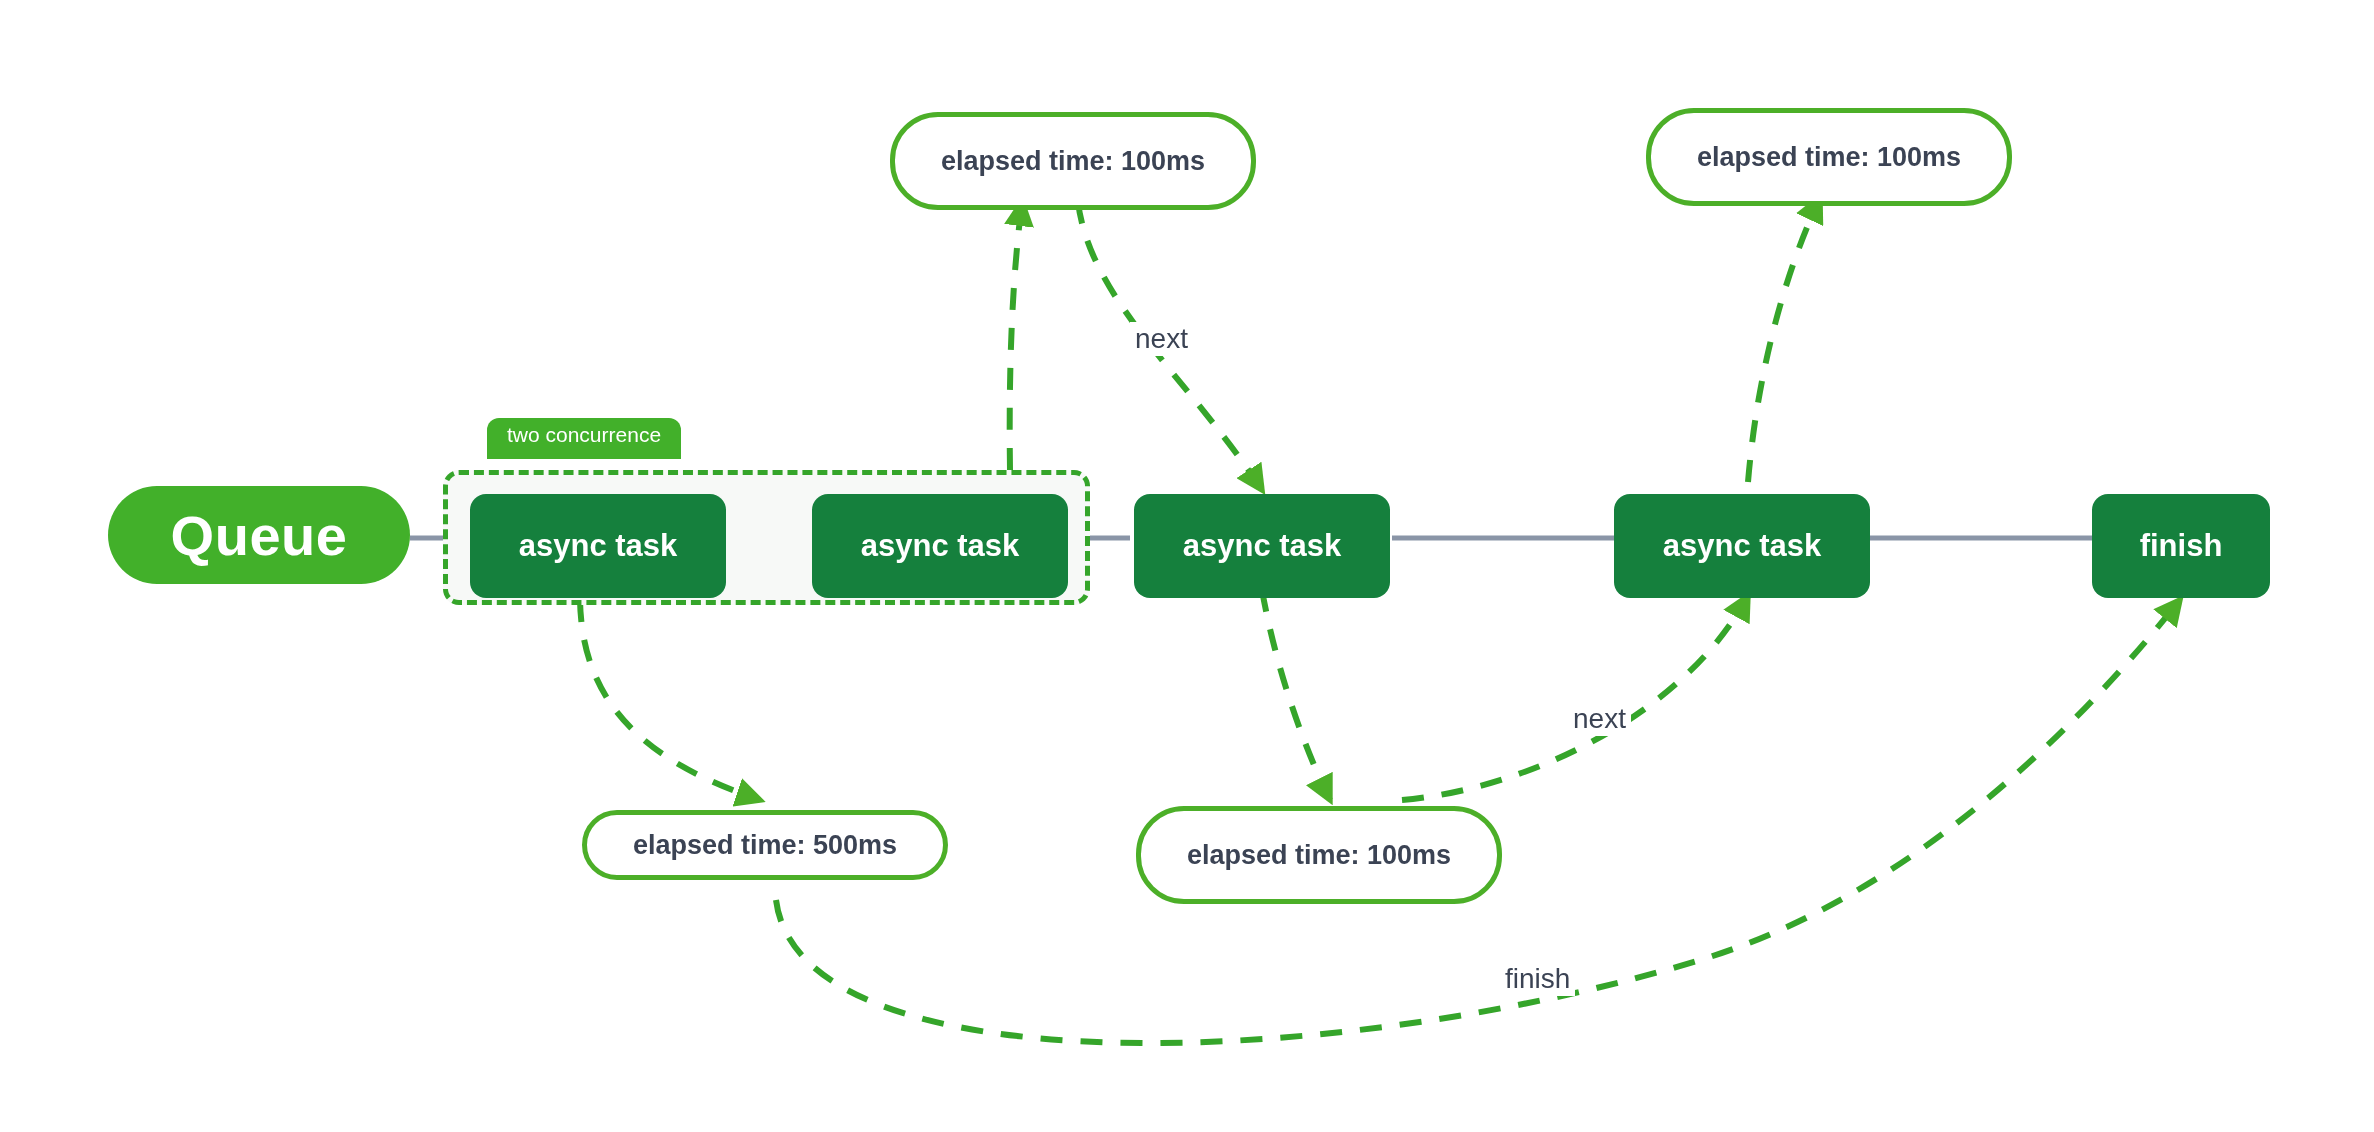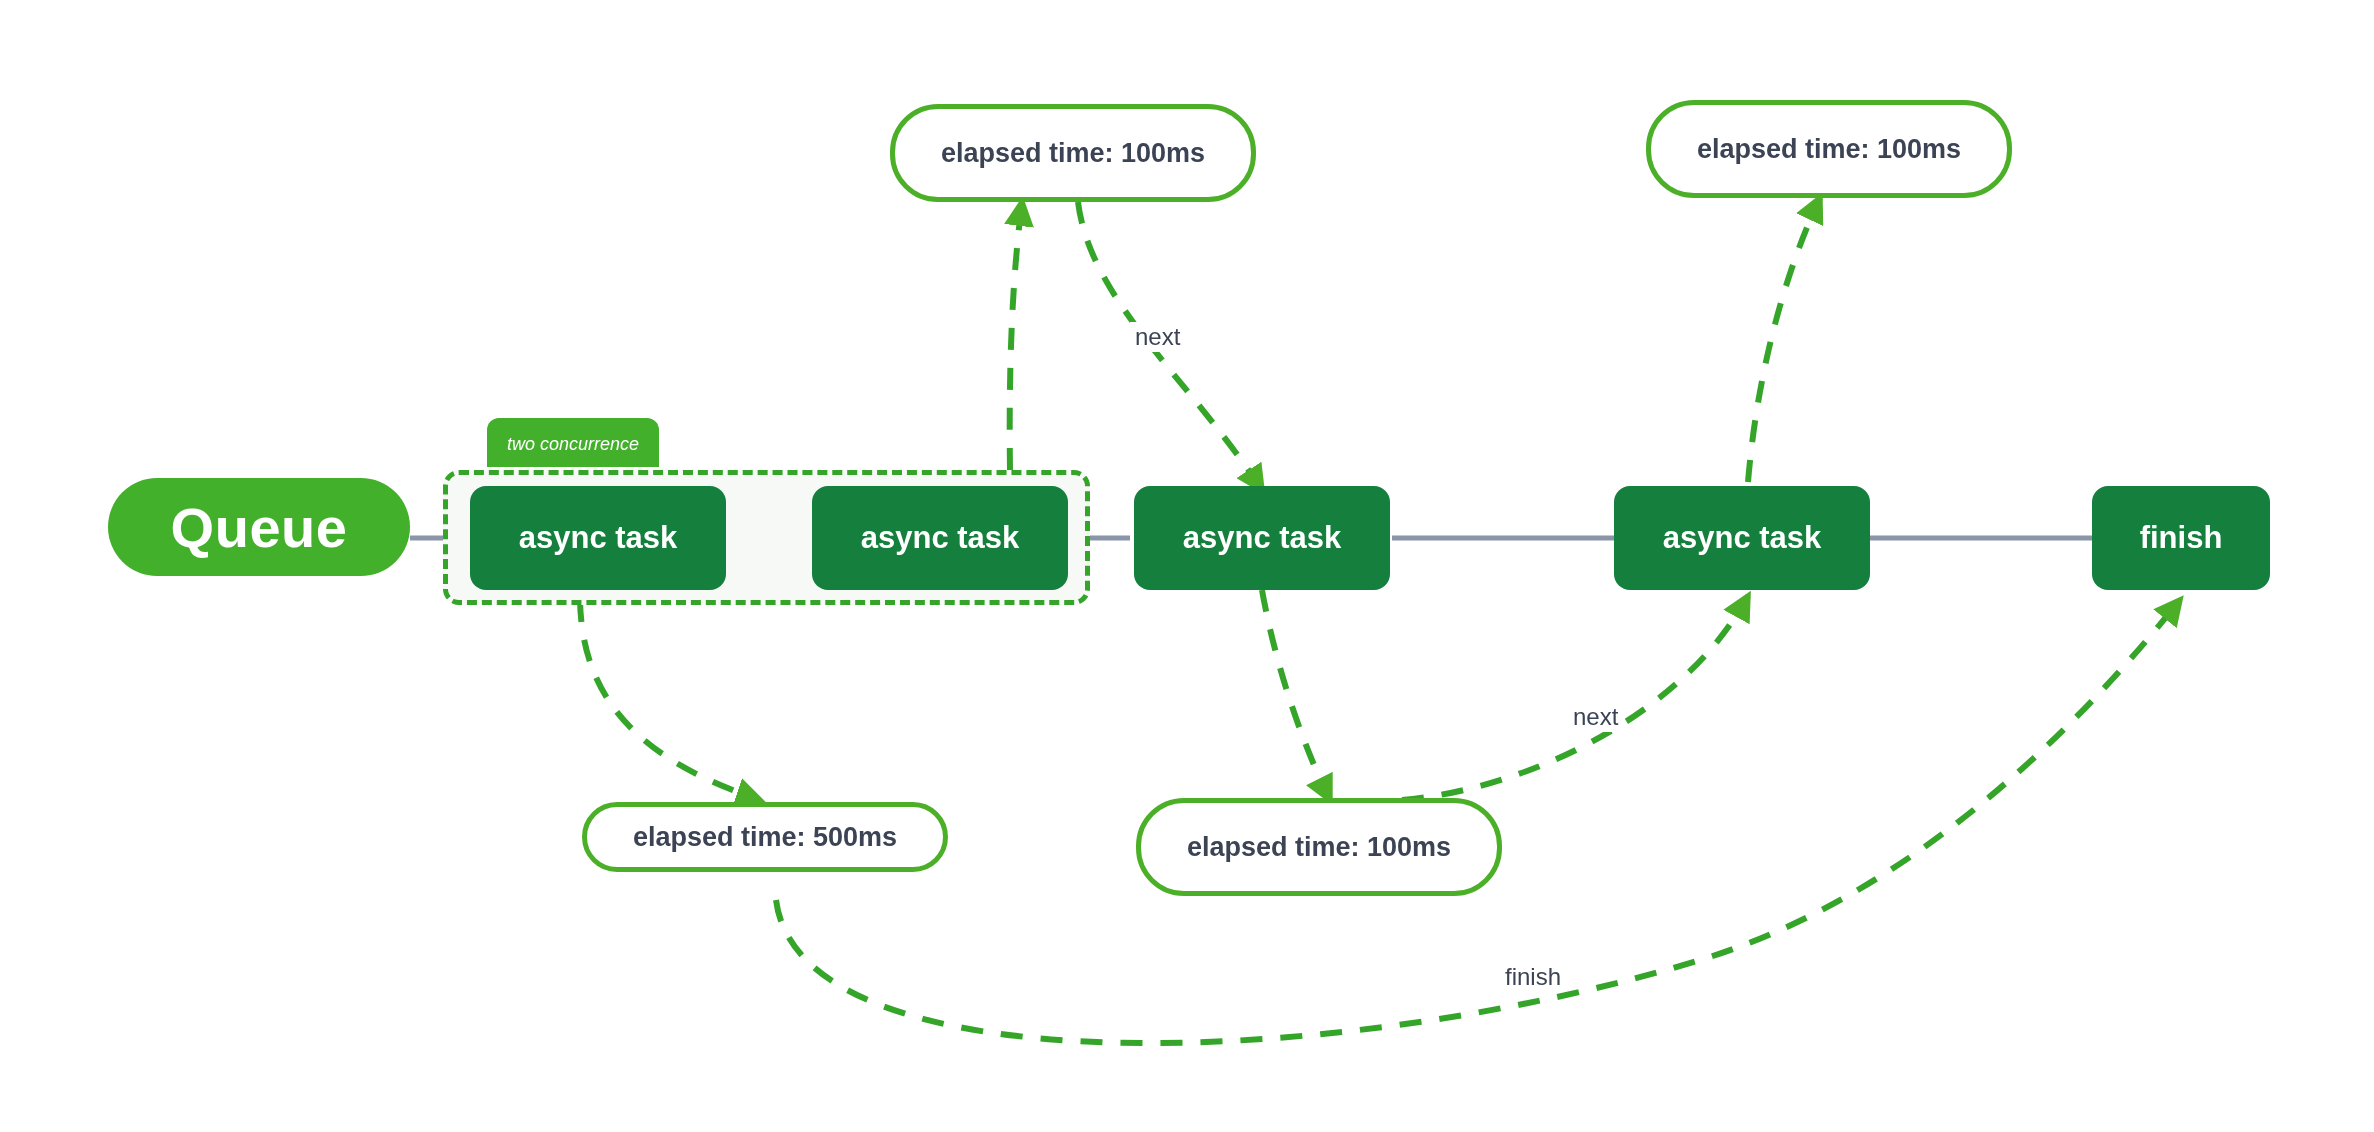--- a/index.html
+++ b/index.html
@@ -29,20 +29,21 @@
 
   
   .node {
     position: absolute;
     display: flex;
     align-items: center;
     justify-content: center;
     box-sizing: border-box;
     text-align: right;
     white-space: nowrap;
+    margin-top: 8px;
   }
 
   .node-queue {
     background: #42b02a;
     color: #ffffff;
     border-radius: 70px;
     font-size: 56px;
     font-weight: bold;
     letter-spacing: 0.5px;
   }
@@ -69,33 +70,32 @@
     position: absolute;
     box-sizing: border-box;
     background: #f7f9f7;
     border: 5px dashed #35a52a;
     border-radius: 16px;
   }
   .group-label {
     position: absolute;
     background: #42b02a;
     color: #ffffff;
-    font-size: 18px;
+    font-size: 21px;
     border-radius: 12px 12px 0 0;
-    padding: 16px 20px 12px 20px;
+    padding: 5px 20px 12px 20px;
     box-sizing: border-box;
     white-space: nowrap;
-    font-style: italic;
   }
 
   
   .edge-label {
     position: absolute;
     color: #3b4354;
-    font-size: 24px;
+    font-size: 28px;
     background: #ffffff;
     padding: 1px 5px;
     white-space: nowrap;
   }
 </style>
 </head>
 <body>
 
 <div id="canvas">
 

